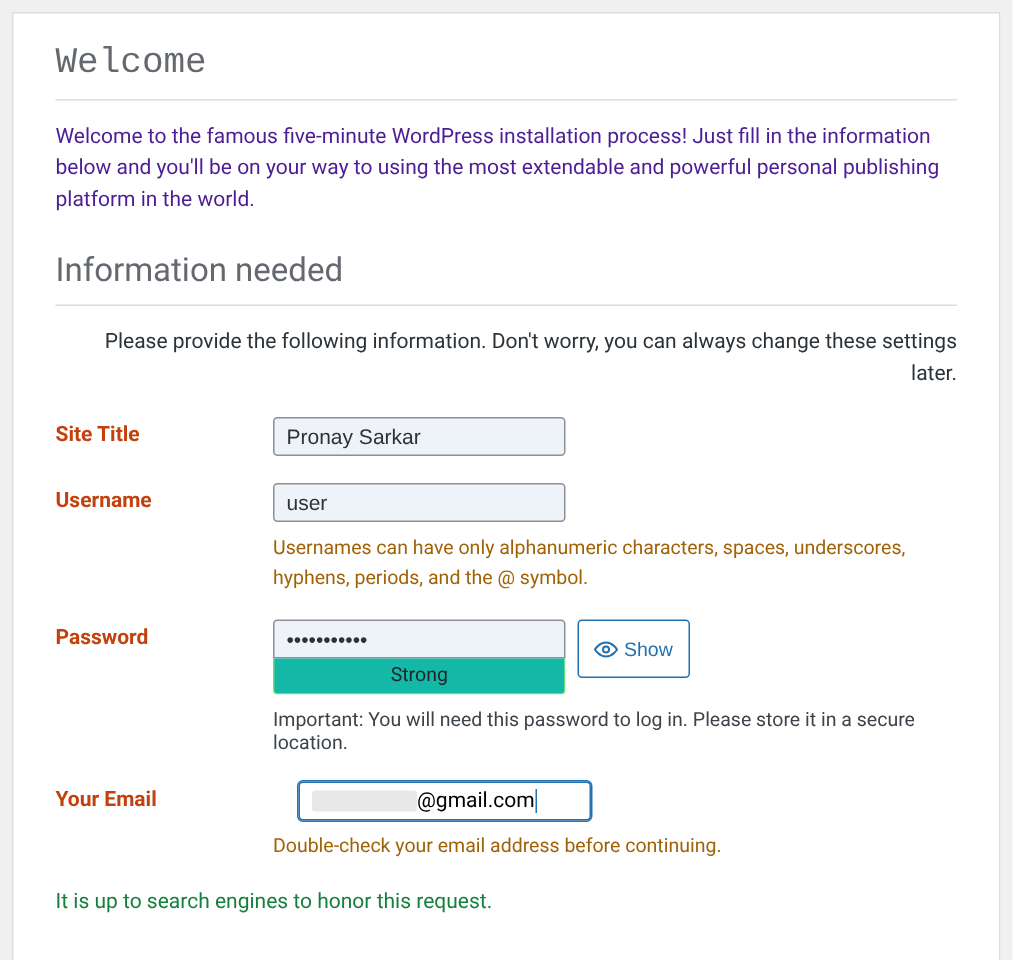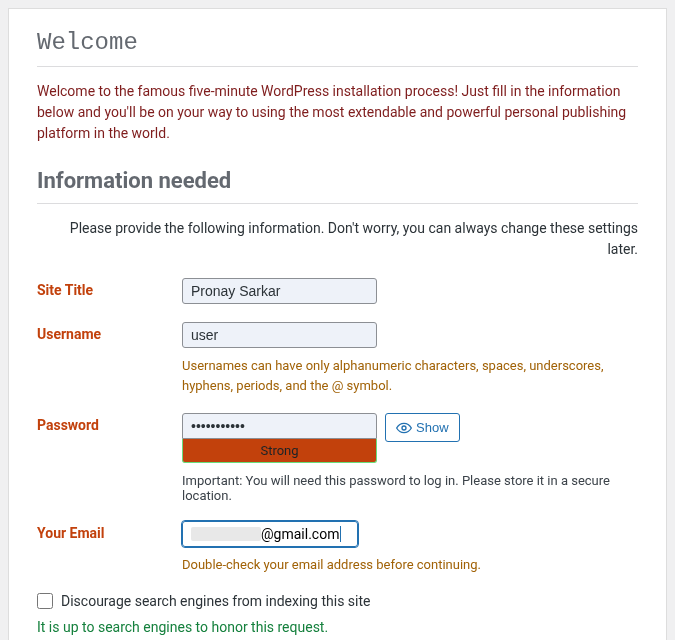--- a/index.html
+++ b/index.html
@@ -16,33 +16,33 @@
 }
 h1 {
   font-size: 24px;
   font-weight: 400;
   color: #646970;
   margin-bottom: 10px;
   font-family: Liberation Mono, monospace;
 }
 h2 {
   font-size: 22px;
-  font-weight: 700;
+  font-weight: 400;
   color: #646970;
   margin-top: 24px;
   margin-bottom: 10px;
 }
 hr {
   border: none;
   border-top: 1px solid #dcdcde;
   margin-bottom: 14px;
 }
 p.intro {
   font-size: 14px;
-  color: #7f1d1d;
+  color: #4c1d95;
   line-height: 1.5;
   margin-bottom: 6px;
 }
 p.subintro {
   font-size: 14px;
   color: #2c3338;
   line-height: 1.5;
   margin-bottom: 18px;
   text-align: right;
 }
@@ -84,41 +84,41 @@
 .password-wrap {
   display: flex;
   flex-direction: column;
   width: 195px;
 }
 .password-wrap input {
   width: 100%;
   border-radius: 3px 3px 0 0;
 }
 .strength {
-  background: #c2410c;
+  background: #14b8a6;
   border: 1px solid #68de7c;
   border-top: none;
   text-align: center;
   font-size: 13px;
   padding: 4px 0;
   color: #1d2327;
   border-radius: 0 0 3px 3px;
 }
 .show-btn {
   display: inline-flex;
   align-items: center;
   gap: 4px;
   border: 1px solid #2271b1;
   background: #fff;
   color: #2271b1;
   font-size: 13px;
   padding: 3px 10px;
   border-radius: 3px;
   cursor: pointer;
-  height: 29px;
+  height: 39px;
   align-self: flex-start;
 }
 .eye-icon svg {
   width: 16px;
   height: 16px;
   display: block;
 }
 .important {
   font-size: 13px;
   color: #3c434a;
@@ -141,27 +141,28 @@
   font-size: 14px;
   color: #2c3338;
 }
 .note {
   font-size: 14px;
   color: #15803d;
 }
 .email-value {
   display: inline-flex;
   align-items: center;
-  width: 176px;
+  width: 195px;
   padding: 4px 8px;
   font-size: 14px;
   border: 1px solid #2271b1;
   outline: 1px solid #2271b1;
   border-radius: 3px;
   background: #fff;
+  margin-left: 17px;
 }
 .email-masked {
   display: inline-block;
   width: 70px;
   height: 14px;
   background: #e8e8e8;
   border-radius: 2px;
 }
 .caret {
   border-left: 1px solid #2271b1;
@@ -228,21 +229,17 @@
         <span class="email-masked"></span>
           <span>@gmail.com</span>
           <span class="caret"></span>
       </div>
       <p class="description">Double-check your email address before continuing.</p>
     </div>
   </div>
 
   <div class="form-row">
     <div class="form-field">
-      <div class="checkbox-row">
-        <input type="checkbox" style="">
-        <span class="checkbox-label">Discourage search engines from indexing this site</span>
-      </div>
       <p class="note">It is up to search engines to honor this request.</p>
     </div>
   </div>
 
 </div>
 
 </body></html>

